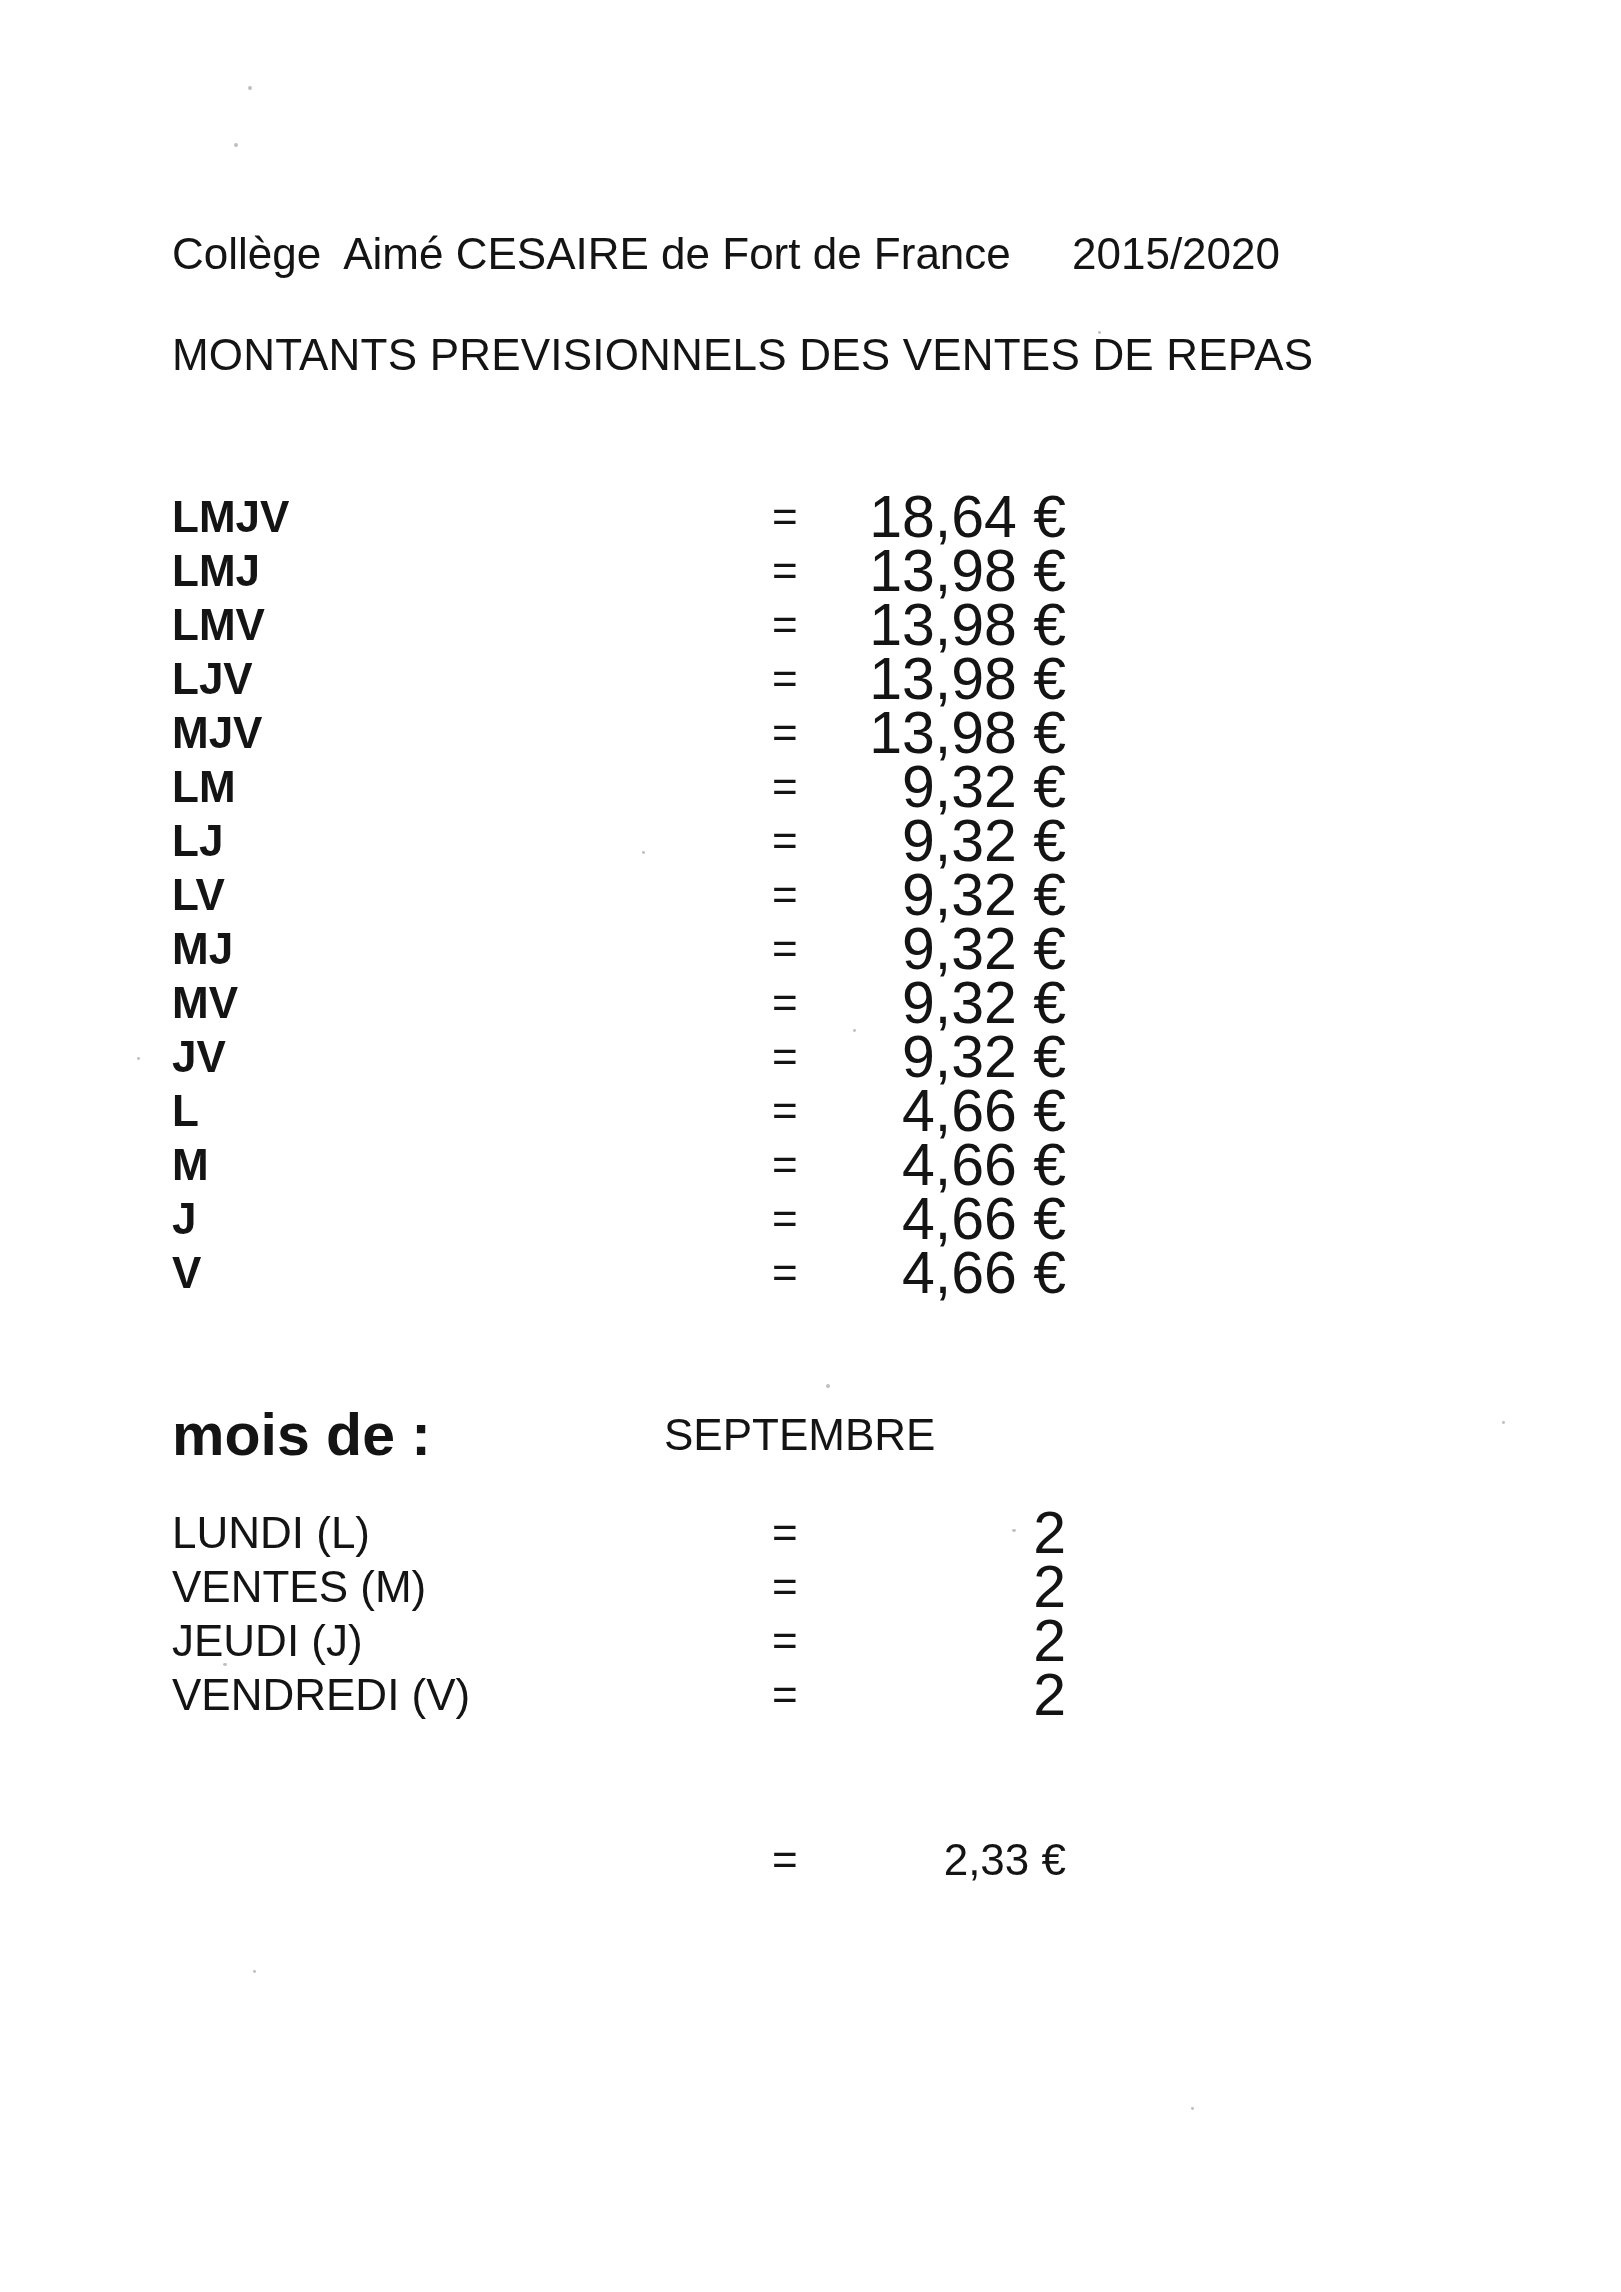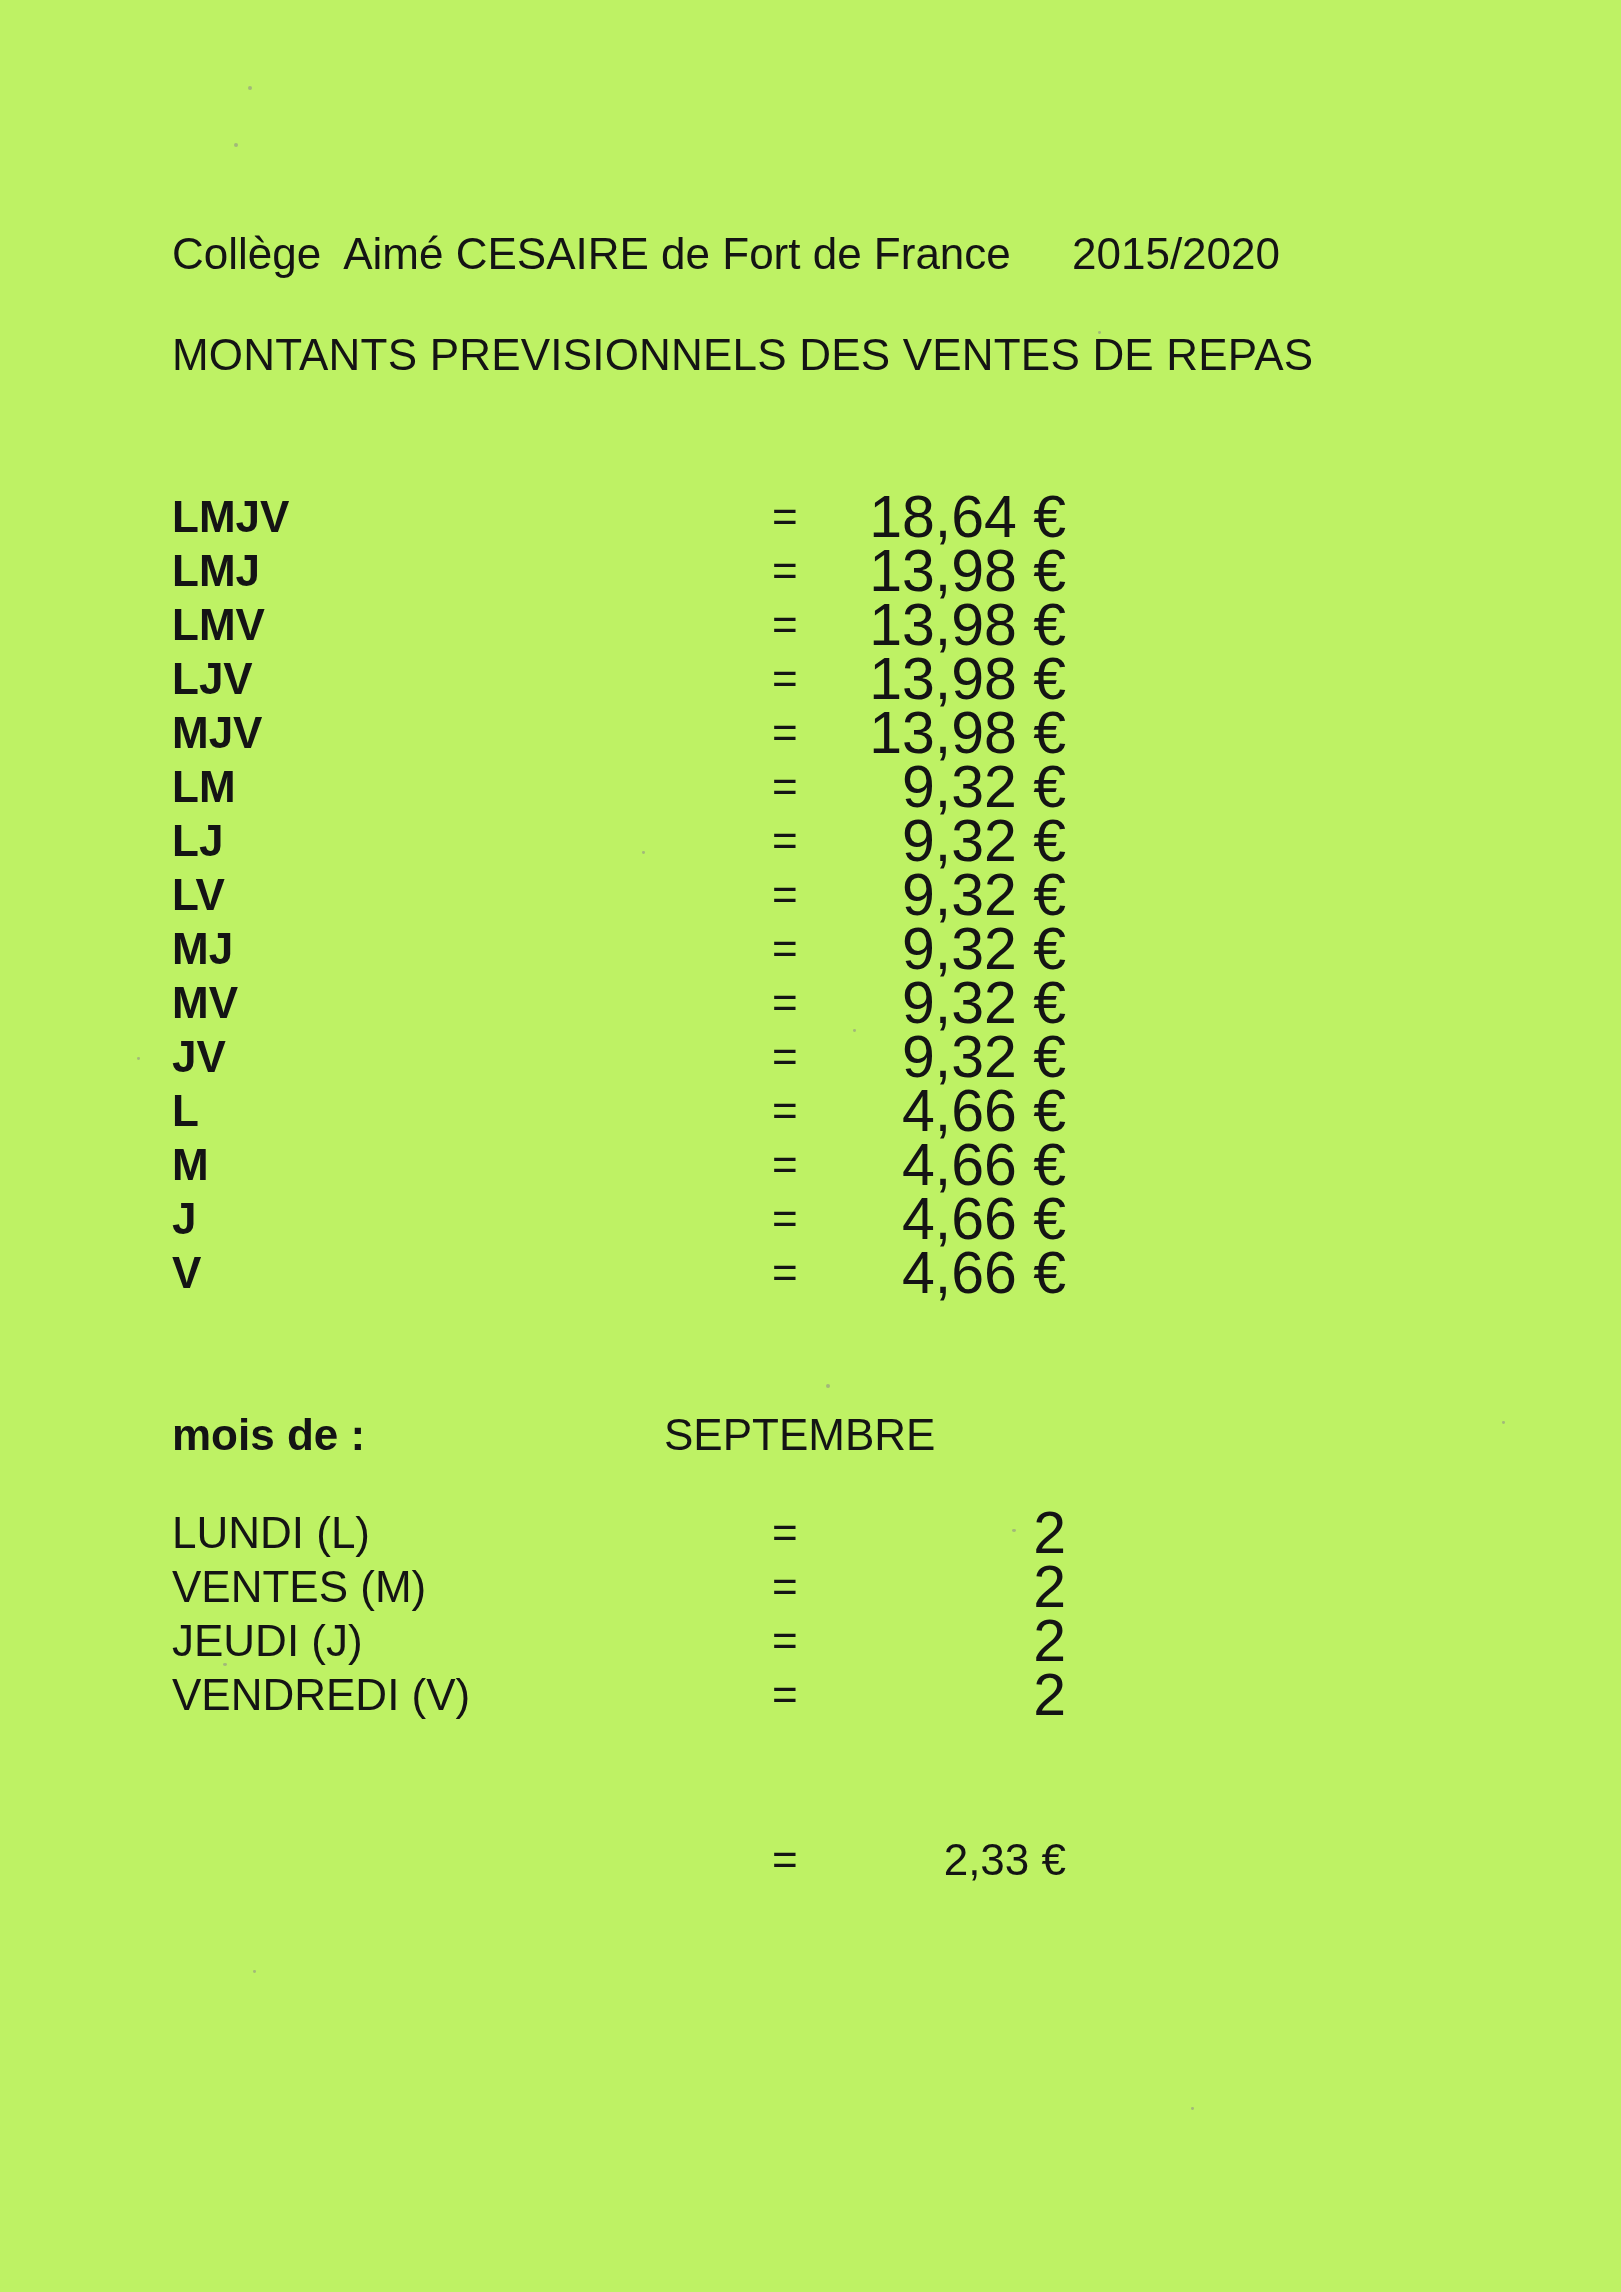--- a/index.html
+++ b/index.html
@@ -1,20 +1,20 @@
 <!DOCTYPE html>
 <html><head>
 <meta charset="utf-8">
 <style>
   html, body { margin: 0; padding: 0; background: #e8e8e8; }
   .page {
     position: relative;
     width: 1621px;
     height: 2293px;
-    background: #bef264;
+    background: #ffffff;
     font-family: "Liberation Sans", sans-serif;
     color: #141414;
     overflow: hidden;
   }
   .txt {
     position: absolute;
     font-size: 44px;
     line-height: 44px;
     white-space: pre;
     letter-spacing: 0.2px;
@@ -42,21 +42,21 @@
   .crow .val   { position: absolute; right: 0; top: 0; height: 54px; line-height: 54px; font-size: 59px; white-space: pre; }
 
   
   .unit-row { position: absolute; left: 172px; top: 1838px; width: 894px; height: 44px; }
   .unit-row .label { position: absolute; left: 0; font-size: 44px; line-height: 44px; white-space: pre; }
   .unit-row .eq    { position: absolute; left: 600px; font-size: 44px; line-height: 44px; }
   .unit-row .val   { position: absolute; right: 0; font-size: 44px; line-height: 44px; white-space: pre; }
 
   
   .month-line { position: absolute; left: 172px; top: 1413px; width: 894px; height: 44px; }
-  .month-line .mlabel { position: absolute; left: 0; font-size: 44px; line-height: 44px; font-weight: bold; white-space: pre; }
+  .month-line .mlabel { position: absolute; left: 0; font-size: 59px; line-height: 44px; font-weight: bold; white-space: pre; }
   .month-line .mvalue { position: absolute; left: 492px; font-size: 44px; line-height: 44px; white-space: pre; }
 
   
   .speck { position: absolute; background: #8a8a8a; border-radius: 50%; opacity: .55; }
 </style>
 </head>
 <body>
 
 <div class="page">
 

